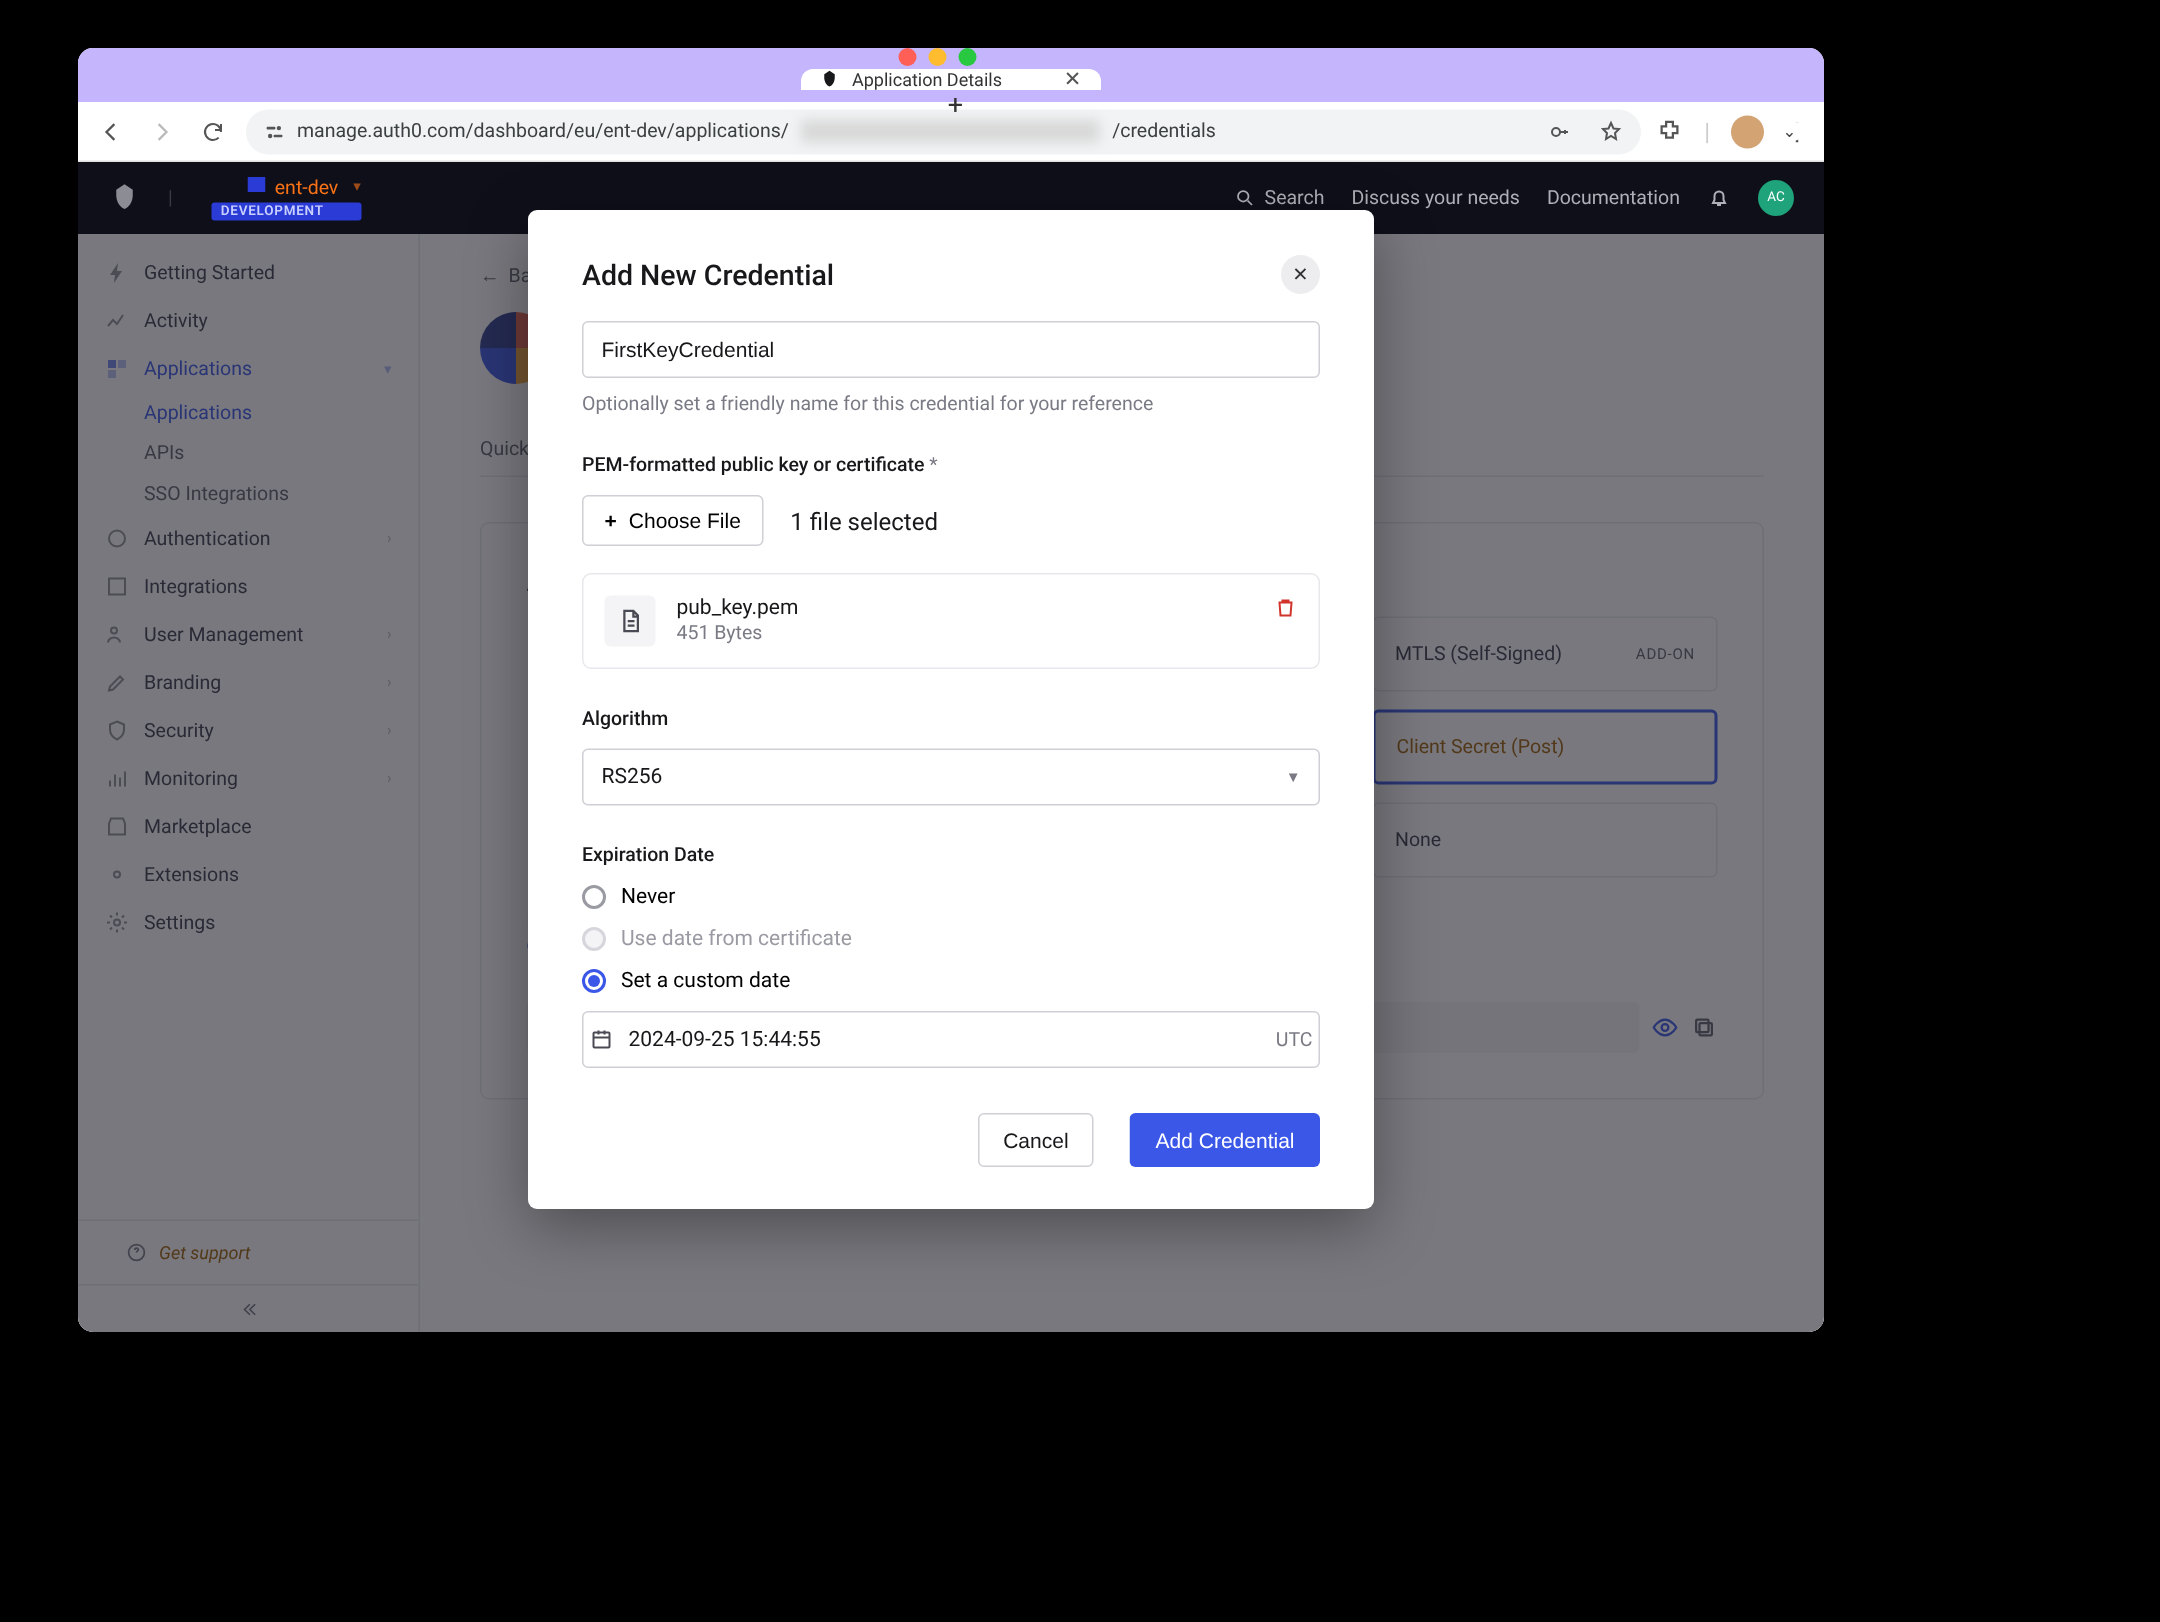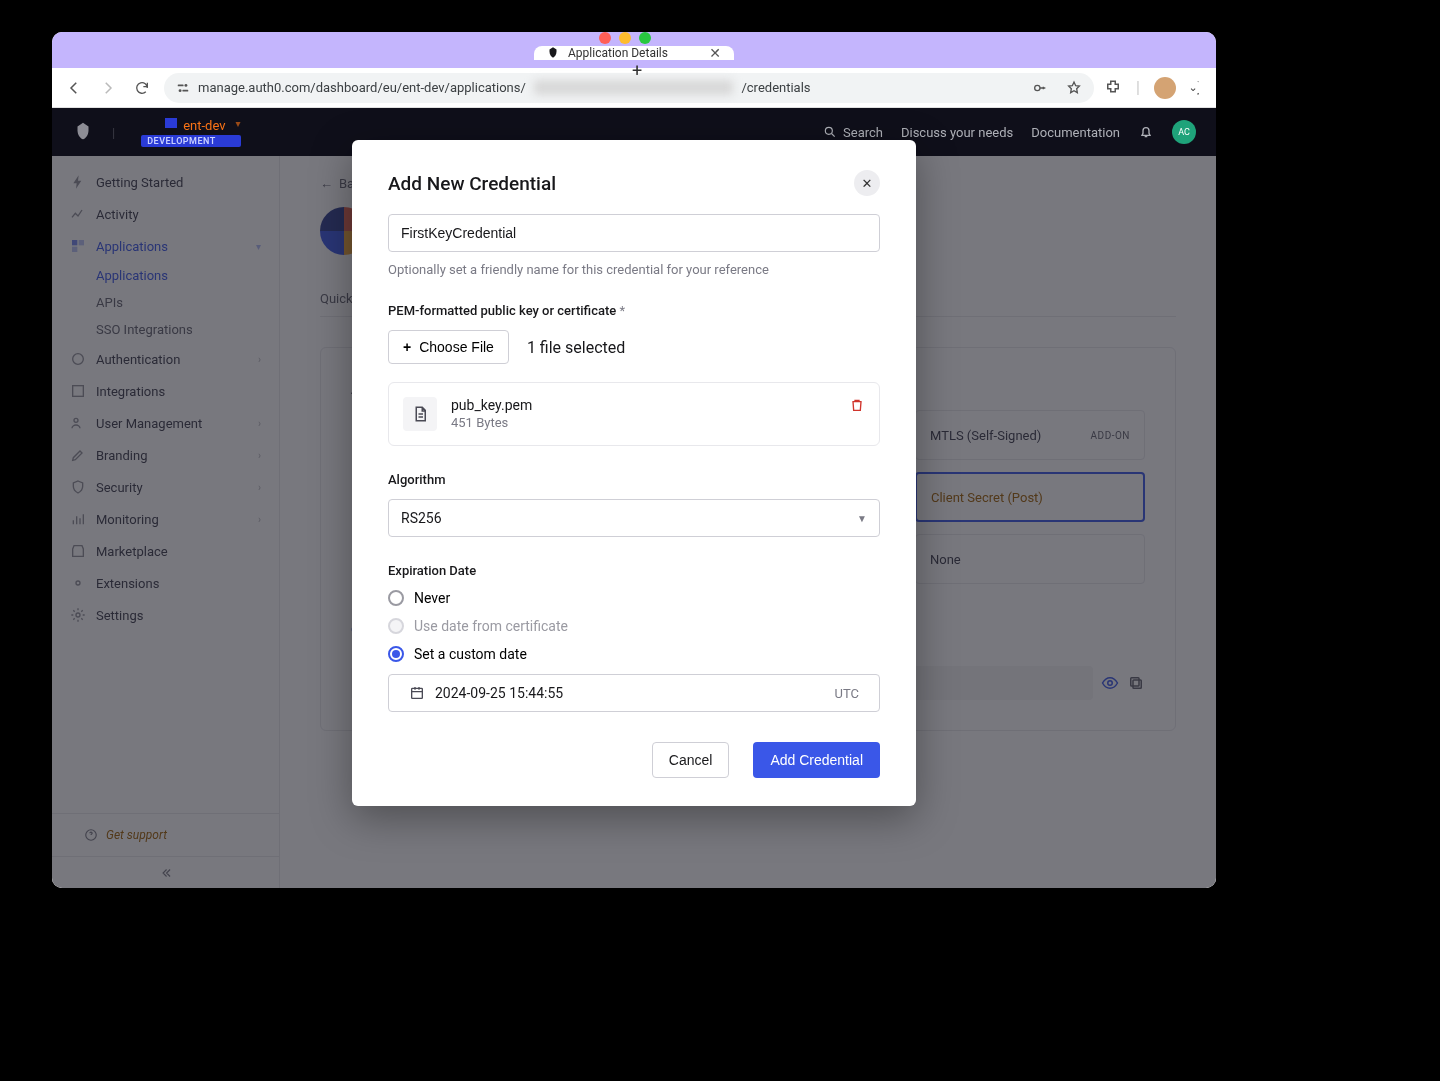--- a/index.html
+++ b/index.html
@@ -231,21 +231,21 @@
   .radio {
     width:16px; height:16px; border:2px solid #9a9aa2; border-radius:50%;
     display:inline-flex; align-items:center; justify-content:center;
   }
   .radio.checked { border-color:#3a57e8; }
   .radio.checked::after { content:""; width:8px; height:8px; border-radius:50%; background:#3a57e8;}
   .radio.disabled { border-color:#d6d6dc; background:#f4f4f6;}
   .radio-label.disabled { color:#9a9aa2;}
   .date-box {
     margin-top:12px; border:1px solid #cfcfd6; border-radius:4px;
-    height:38px; display:flex; align-items:center; padding:0 20px; font-size:14px; color:#18181b; gap:10px;
+    height:38px; display:flex; align-items:center; padding:0 4px; font-size:14px; color:#18181b; gap:10px;
   }
   .date-box .utc { margin-left:auto; color:#7a7a85; font-size:13px;}
   .modal-footer {
     padding: 10px 36px 28px 36px;
     display:flex; justify-content:flex-end; gap:24px;
   }
   .btn { border-radius:4px; padding:9px 16px; font-size:14px; cursor:pointer; border:1px solid transparent;}
   .btn.secondary { background:#fff; border-color:#cfcfd6; color:#18181b;}
   .btn.primary { background:#3a57e8; color:#fff;}
   .blur-span {

